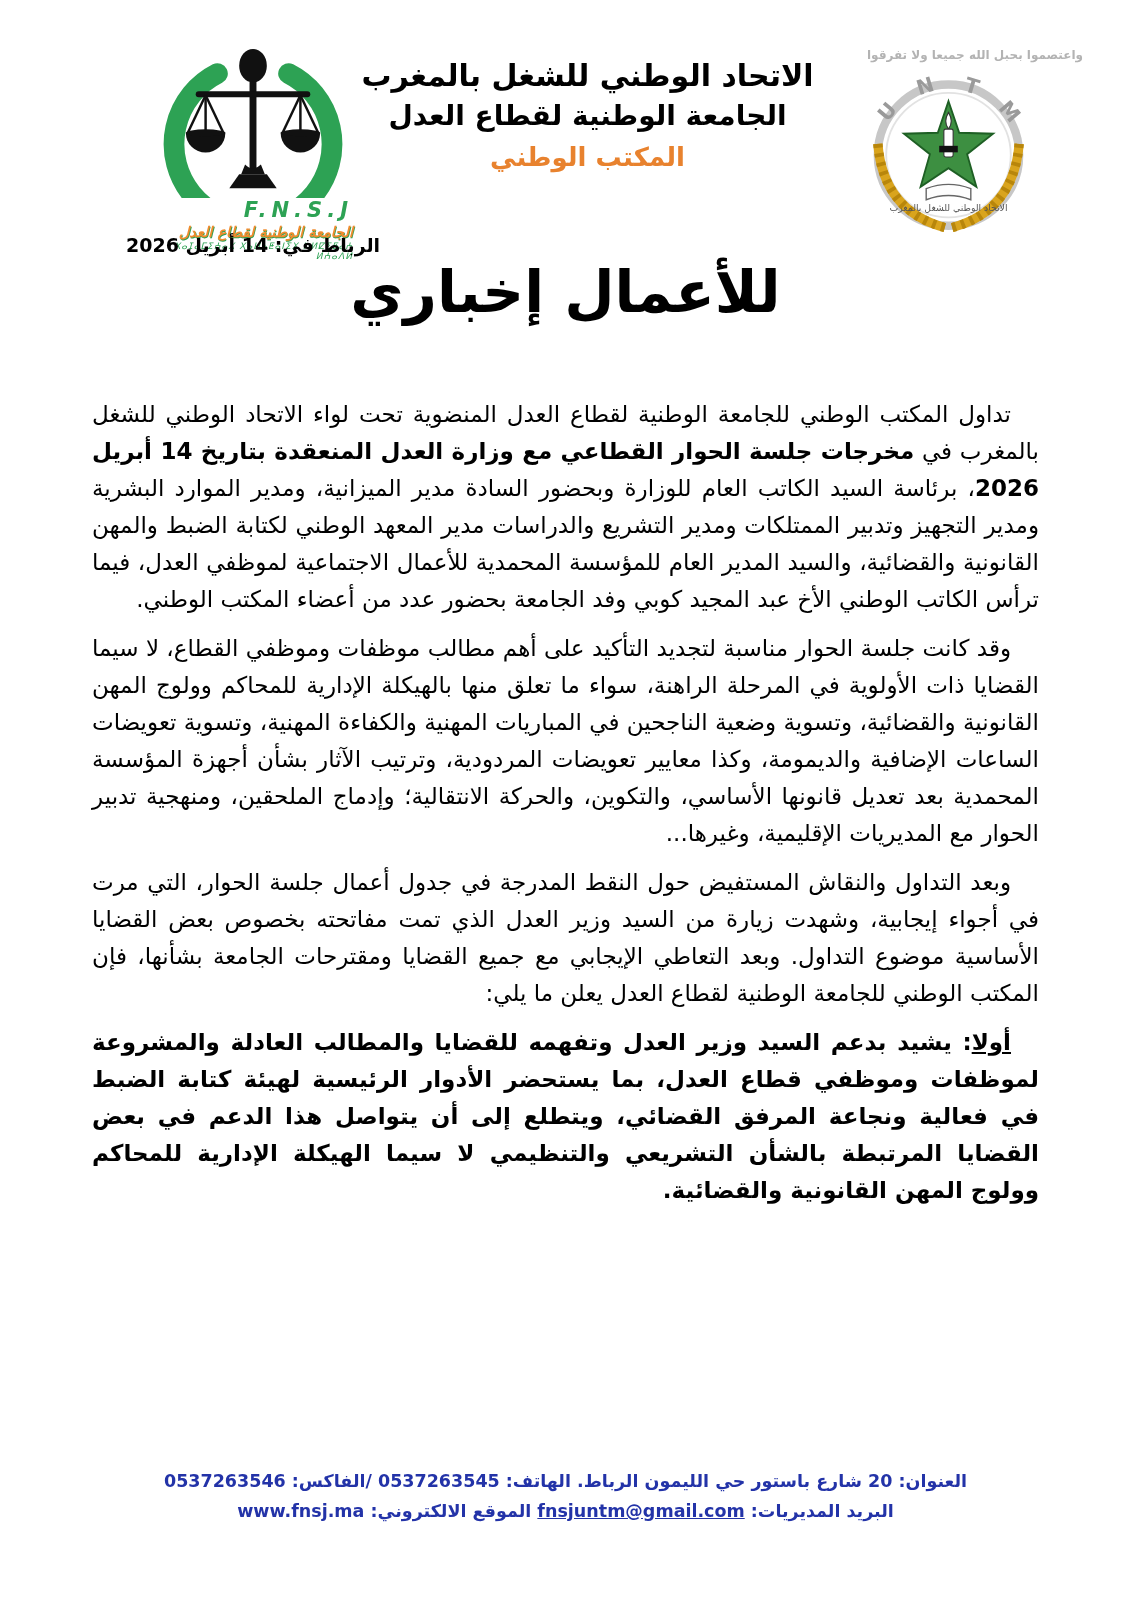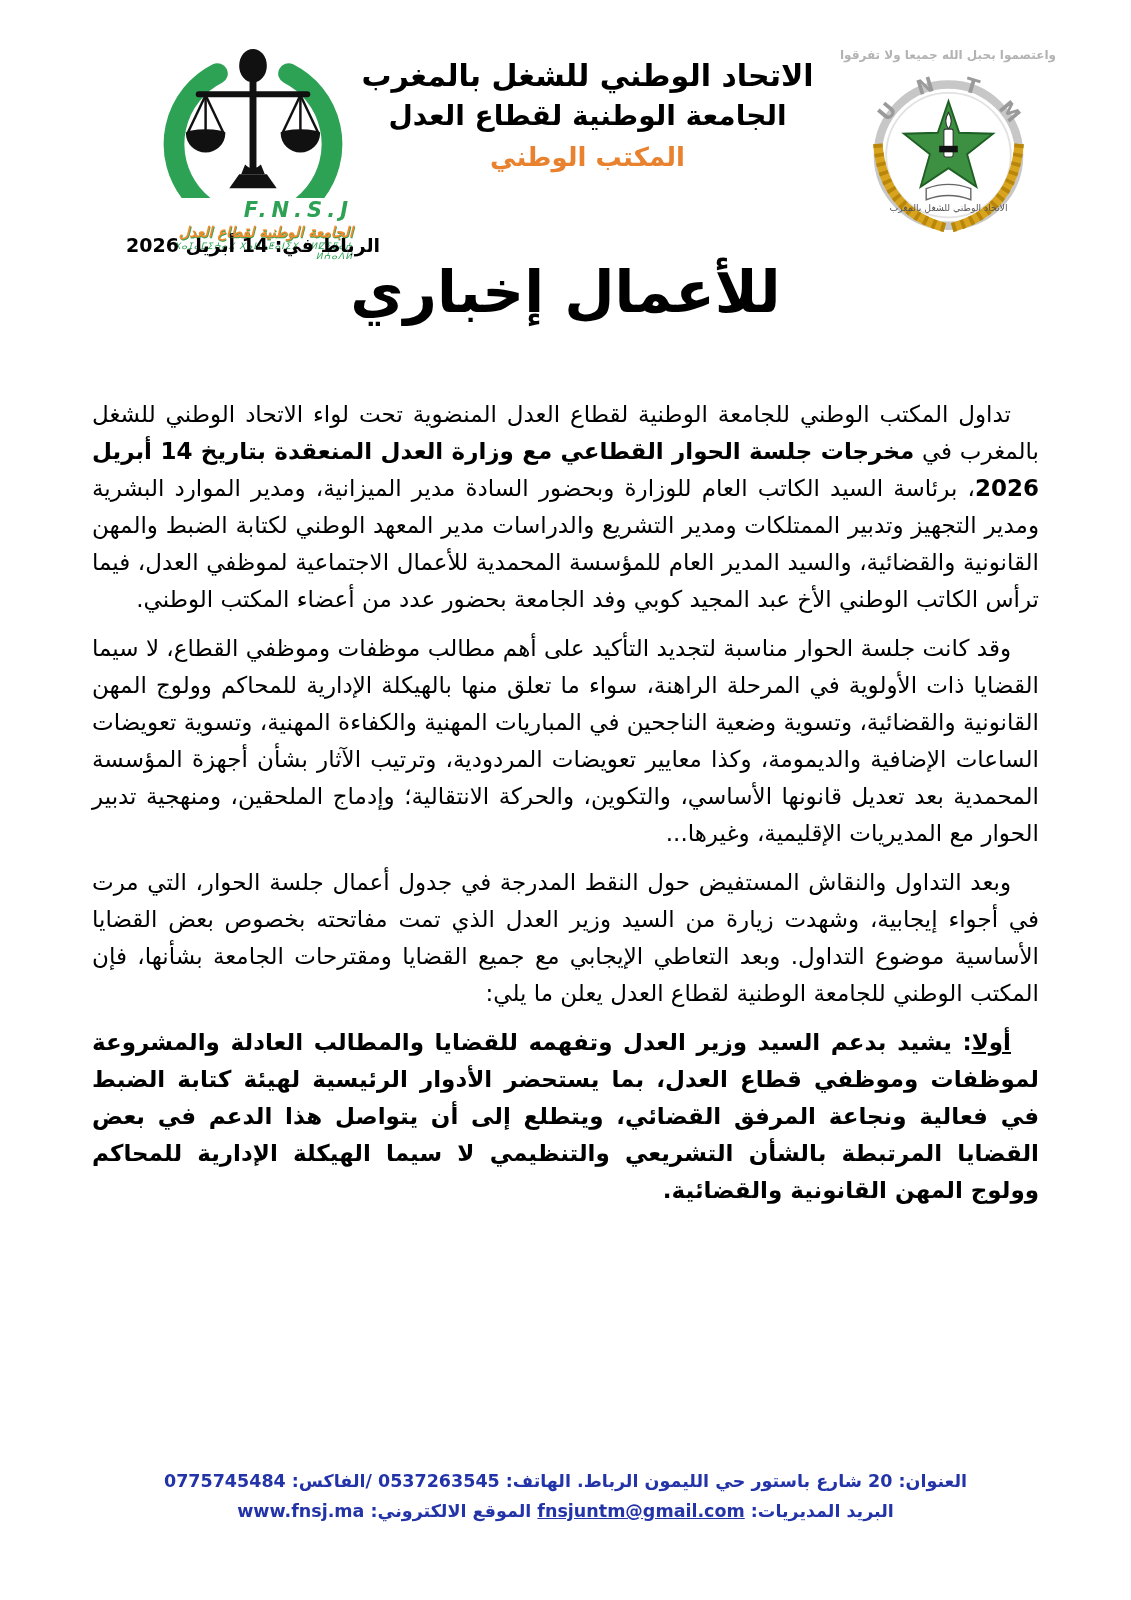--- a/index.html
+++ b/index.html
@@ -13,21 +13,21 @@
     color:#000;
     overflow:hidden;
   }
   
   .fnsj-logo{position:absolute;top:40px;left:148px;width:205px;text-align:right;font-style:italic;}
   .fnsj-acronym{color:#2da254;font-weight:bold;font-size:21px;letter-spacing:5px;margin-top:-4px;}
   .fnsj-caption{color:#ef8b2d;font-weight:bold;font-size:14.5px;margin-top:2px;
     text-shadow:0.6px 0.6px 0 #2da254;}
   .fnsj-tifinagh{color:#2da254;font-size:9px;letter-spacing:1px;margin-top:1px;}
   .untm-block{position:absolute;top:48px;right:48px;width:270px;text-align:center;}
-  .untm-motto{color:#b3b3b3;font-size:12px;font-weight:bold;margin-bottom:2px;}
+  .untm-motto{color:#b3b3b3;font-size:12px;font-weight:bold;margin-bottom:2px;text-align:right;}
   .header-center{
     position:absolute;top:56px;left:calc(50% + 22px);transform:translateX(-50%);
     width:460px;text-align:center;font-weight:bold;
   }
   .org-line1{font-size:30px;line-height:40px;}
   .org-line2{font-size:28px;line-height:40px;}
   .org-line3{font-size:26px;line-height:42px;color:#e8822e;}
   
   .date-line{position:absolute;top:234px;left:126px;font-size:19px;font-weight:bold;direction:rtl;}
   .doc-title{position:absolute;top:258px;width:100%;text-align:center;
@@ -121,19 +121,19 @@
   <div class="doc-title">للأعمال إخباري</div>
 
   <div class="body-text">
     <p><span>تداول المكتب الوطني للجامعة الوطنية لقطاع العدل المنضوية تحت لواء الاتحاد الوطني للشغل بالمغرب في </span><span class="b">مخرجات جلسة الحوار القطاعي مع وزارة العدل المنعقدة بتاريخ 14 أبريل 2026</span><span>، برئاسة السيد الكاتب العام للوزارة وبحضور السادة مدير الميزانية، ومدير الموارد البشرية ومدير التجهيز وتدبير الممتلكات ومدير التشريع والدراسات مدير المعهد الوطني لكتابة الضبط والمهن القانونية والقضائية، والسيد المدير العام للمؤسسة المحمدية للأعمال الاجتماعية لموظفي العدل، فيما ترأس الكاتب الوطني الأخ عبد المجيد كوبي وفد الجامعة بحضور عدد من أعضاء المكتب الوطني.</span></p>
     <p>وقد كانت جلسة الحوار مناسبة لتجديد التأكيد على أهم مطالب موظفات وموظفي القطاع، لا سيما القضايا ذات الأولوية في المرحلة الراهنة، سواء ما تعلق منها بالهيكلة الإدارية للمحاكم وولوج المهن القانونية والقضائية، وتسوية وضعية الناجحين في المباريات المهنية والكفاءة المهنية، وتسوية تعويضات الساعات الإضافية والديمومة، وكذا معايير تعويضات المردودية، وترتيب الآثار بشأن أجهزة المؤسسة المحمدية بعد تعديل قانونها الأساسي، والتكوين، والحركة الانتقالية؛ وإدماج الملحقين، ومنهجية تدبير الحوار مع المديريات الإقليمية، وغيرها...</p>
     <p>وبعد التداول والنقاش المستفيض حول النقط المدرجة في جدول أعمال جلسة الحوار، التي مرت في أجواء إيجابية، وشهدت زيارة من السيد وزير العدل الذي تمت مفاتحته بخصوص بعض القضايا الأساسية موضوع التداول. وبعد التعاطي الإيجابي مع جميع القضايا ومقترحات الجامعة بشأنها، فإن المكتب الوطني للجامعة الوطنية لقطاع العدل يعلن ما يلي:</p>
     <p class="b"><span class="u">أولا</span><span>: يشيد بدعم السيد وزير العدل وتفهمه للقضايا والمطالب العادلة والمشروعة لموظفات وموظفي قطاع العدل، بما يستحضر الأدوار الرئيسية لهيئة كتابة الضبط في فعالية ونجاعة المرفق القضائي، ويتطلع إلى أن يتواصل هذا الدعم في بعض القضايا المرتبطة بالشأن التشريعي والتنظيمي لا سيما الهيكلة الإدارية للمحاكم وولوج المهن القانونية والقضائية.</span></p>
   </div>
 
   <div class="footer">
-    <div>العنوان: 20 شارع باستور حي الليمون الرباط. الهاتف: 0537263545 /الفاكس: 0775745484</div>
+    <div>العنوان: 20 شارع باستور حي الليمون الرباط. الهاتف: 0537263545 /الفاكس: 0537263546</div>
     <div>
       <span>البريد المديريات: </span><span class="email-link">fnsjuntm@gmail.com</span><span> الموقع الالكتروني: </span><span class="site-link">www.fnsj.ma</span>
     </div>
   </div>
 
 </div>
 
 </body></html>

